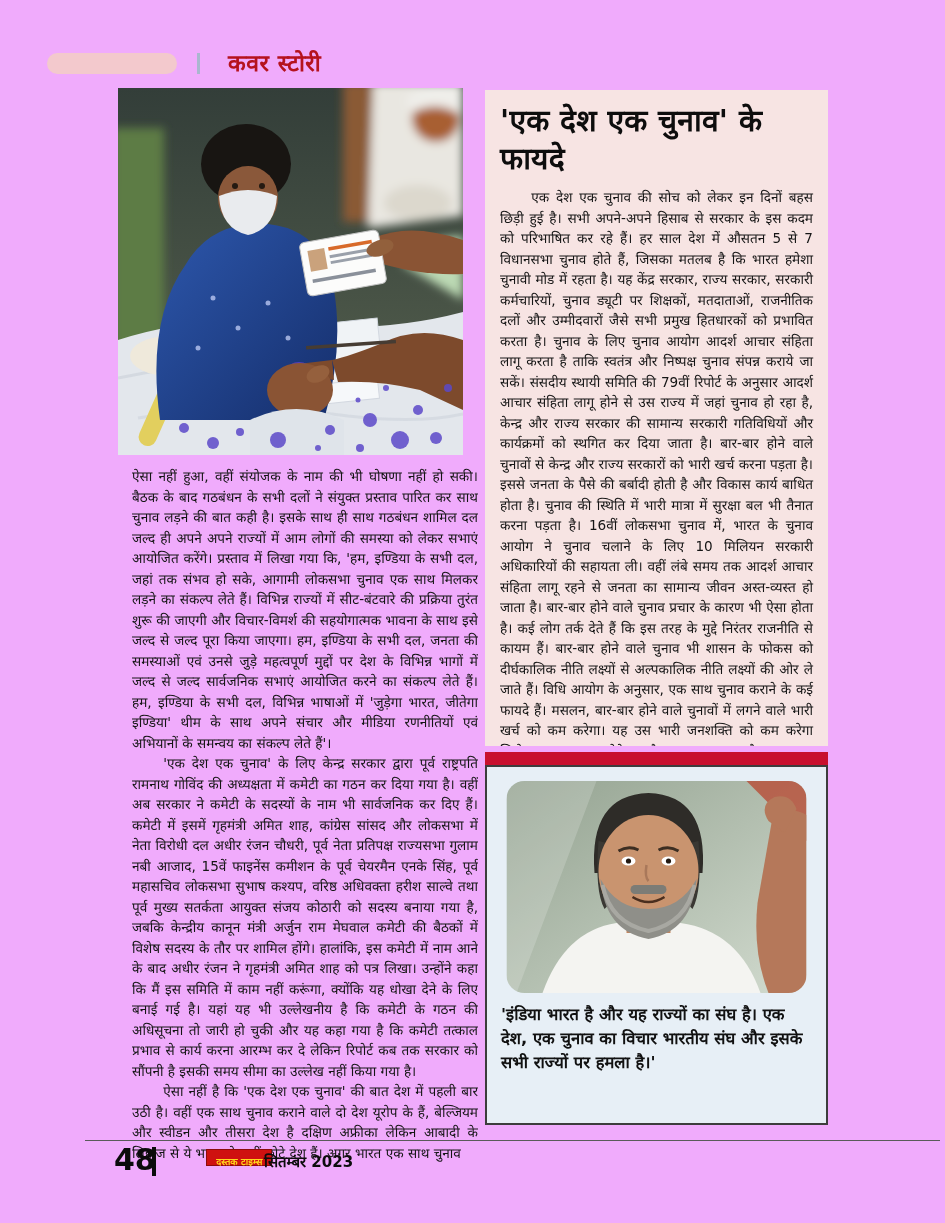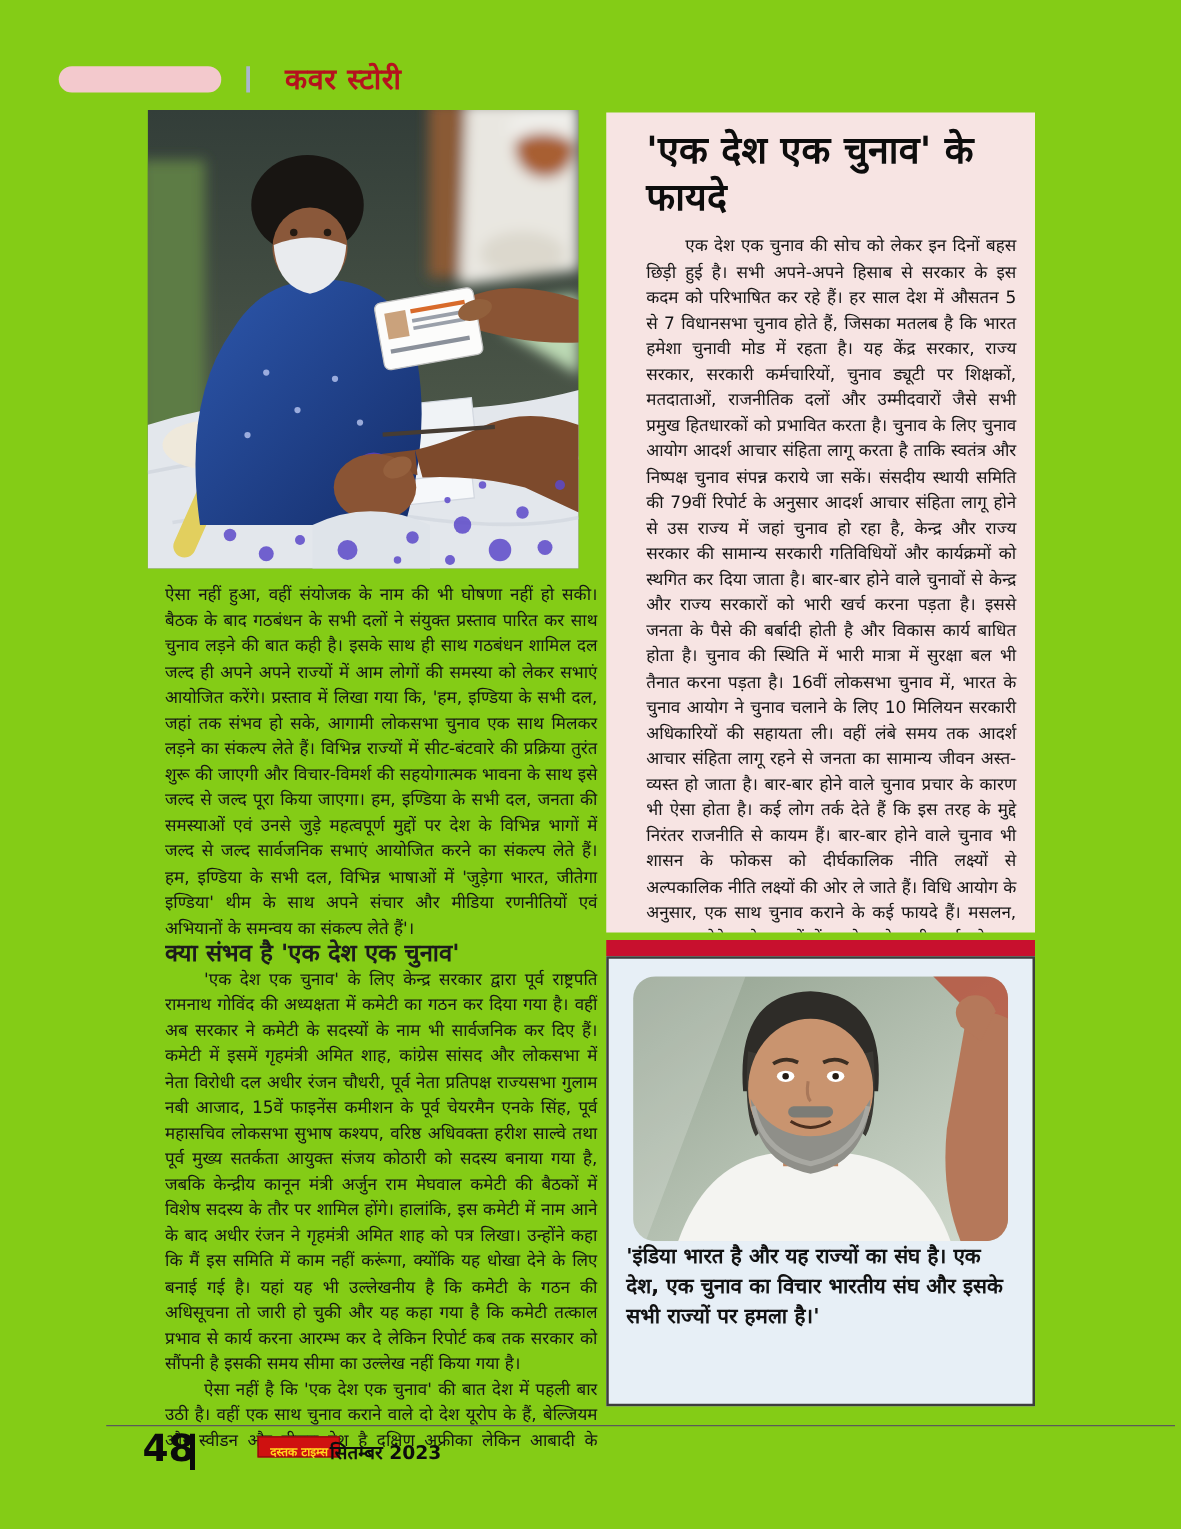--- a/index.html
+++ b/index.html
@@ -1,17 +1,17 @@
 <!DOCTYPE html>
 <html><head>
 <meta charset="utf-8">
 <style>
   html,body { margin:0; padding:0; background:#ffffff; }
   .page {
-    position:relative; width:945px; height:1223px; background:#84cc16;
+    position:relative; width:945px; height:1223px; background:#f0abfc;
     font-family:"DejaVu Sans", sans-serif; color:#141414; overflow:hidden;
   }
   .abs { position:absolute; }
 
   
   .hdr-capsule { left:47px; top:53px; width:130px; height:21px;
     background:#f3c9cd; border-radius:11px; }
   .hdr-sep { left:197px; top:53px; width:3px; height:21px; background:#aab6cf; }
   .hdr-label { left:228px; top:46px; font-size:23px; font-weight:bold;
     color:#b5121e; letter-spacing:0.5px; }
@@ -19,30 +19,30 @@
   
   .photo-frame { left:118px; top:88px; width:345px; height:367px; overflow:hidden; }
   .left-text { left:132px; top:466px; width:346px; height:696px; overflow:hidden; }
   .body-text { font-size:13.6px; line-height:20.5px; text-align:justify; color:#151515; }
   .body-text p { margin:0; }
   .indent { text-indent:2.3em; }
   .subhead { font-size:19px; font-weight:bold; color:#1c1c1c; margin:9px 0 8px 2px;
     text-indent:0; text-align:left; }
 
   .benefits-box { left:485px; top:90px; width:343px; height:656px;
-    background:#f7e4e3; box-sizing:border-box; padding:12px 15px 10px 32px; overflow:hidden; }
+    background:#f7e4e3; box-sizing:border-box; padding:12px 15px 10px 15px; overflow:hidden; }
   .benefits-headline { font-size:30px; font-weight:bold; color:#0d0d0d;
     line-height:1.25; margin:0 0 10px 0; letter-spacing:0.2px; }
 
   .red-bar { left:485px; top:752px; width:343px; height:13px; background:#c8102e; }
   .quote-box { left:485px; top:765px; width:343px; height:360px; background:#e7eff6;
     border:2px solid #3d3d3d; box-sizing:border-box; padding:12px 14px; overflow:hidden; }
   .quote-photo { display:block; margin:2px auto 0 auto; }
   .quote-text { font-size:16.5px; font-weight:600; line-height:1.45; color:#111;
-    text-align:left; }
+    margin-top:10px; text-align:left; }
   .quote-attr { font-size:16.5px; font-weight:bold; color:#111; text-align:right;
     margin-top:4px; }
 
   
   .footer-line { left:85px; top:1140px; width:855px; height:1px; background:#5a5a5a; }
   .footer-page { left:114px; top:1142px; font-size:30px; font-weight:bold; color:#0b0b0b; }
   .footer-bar { left:152px; top:1147px; width:4px; height:29px; background:#0b0b0b; }
   .footer-logo { left:162px; top:1149px; width:66px; height:17px; background:#cf1110;
     border:1px solid #8c0b0b; box-sizing:border-box; text-align:center;margin-left:44px; }
   .footer-logo span { font-size:10px; font-weight:bold; color:#ffd71c; line-height:15px;
@@ -142,21 +142,20 @@
         <circle cx="318" cy="350" r="6"></circle>
           <circle cx="200" cy="360" r="3"></circle>
         <circle cx="268" cy="300" r="3"></circle>
           <circle cx="240" cy="312" r="2.5"></circle>
       </g>
     </svg>
   </div>
 
   <div class="abs left-text body-text">
     <p>ऐसा नहीं हुआ, वहीं संयोजक के नाम की भी घोषणा नहीं हो सकी। बैठक के बाद गठबंधन के सभी दलों ने संयुक्त प्रस्ताव पारित कर साथ चुनाव लड़ने की बात कही है। इसके साथ ही साथ गठबंधन शामिल दल जल्द ही अपने अपने राज्यों में आम लोगों की समस्या को लेकर सभाएं आयोजित करेंगे। प्रस्ताव में लिखा गया कि, 'हम, इण्डिया के सभी दल, जहां तक संभव हो सके, आगामी लोकसभा चुनाव एक साथ मिलकर लड़ने का संकल्प लेते हैं। विभिन्न राज्यों में सीट-बंटवारे की प्रक्रिया तुरंत शुरू की जाएगी और विचार-विमर्श की सहयोगात्मक भावना के साथ इसे जल्द से जल्द पूरा किया जाएगा। हम, इण्डिया के सभी दल, जनता की समस्याओं एवं उनसे जुड़े महत्वपूर्ण मुद्दों पर देश के विभिन्न भागों में जल्द से जल्द सार्वजनिक सभाएं आयोजित करने का संकल्प लेते हैं। हम, इण्डिया के सभी दल, विभिन्न भाषाओं में 'जुड़ेगा भारत, जीतेगा इण्डिया' थीम के साथ अपने संचार और मीडिया रणनीतियों एवं अभियानों के समन्वय का संकल्प लेते हैं'।</p>
-    <p class="subhead">क्या संभव है 'एक देश एक चुनाव'</p>
     <p class="indent">'एक देश एक चुनाव' के लिए केन्द्र सरकार द्वारा पूर्व राष्ट्रपति रामनाथ गोविंद की अध्यक्षता में कमेटी का गठन कर दिया गया है। वहीं अब सरकार ने कमेटी के सदस्यों के नाम भी सार्वजनिक कर दिए हैं। कमेटी में इसमें गृहमंत्री अमित शाह, कांग्रेस सांसद और लोकसभा में नेता विरोधी दल अधीर रंजन चौधरी, पूर्व नेता प्रतिपक्ष राज्यसभा गुलाम नबी आजाद, 15वें फाइनेंस कमीशन के पूर्व चेयरमैन एनके सिंह, पूर्व महासचिव लोकसभा सुभाष कश्यप, वरिष्ठ अधिवक्ता हरीश साल्वे तथा पूर्व मुख्य सतर्कता आयुक्त संजय कोठारी को सदस्य बनाया गया है, जबकि केन्द्रीय कानून मंत्री अर्जुन राम मेघवाल कमेटी की बैठकों में विशेष सदस्य के तौर पर शामिल होंगे। हालांकि, इस कमेटी में नाम आने के बाद अधीर रंजन ने गृहमंत्री अमित शाह को पत्र लिखा। उन्होंने कहा कि मैं इस समिति में काम नहीं करूंगा, क्योंकि यह धोखा देने के लिए बनाई गई है। यहां यह भी उल्लेखनीय है कि कमेटी के गठन की अधिसूचना तो जारी हो चुकी और यह कहा गया है कि कमेटी तत्काल प्रभाव से कार्य करना आरम्भ कर दे लेकिन रिपोर्ट कब तक सरकार को सौंपनी है इसकी समय सीमा का उल्लेख नहीं किया गया है।</p>
     <p class="indent">ऐसा नहीं है कि 'एक देश एक चुनाव' की बात देश में पहली बार उठी है। वहीं एक साथ चुनाव कराने वाले दो देश यूरोप के हैं, बेल्जियम और स्वीडन और तीसरा देश है दक्षिण अफ्रीका लेकिन आबादी के लिहाज से ये भारत से कहीं छोटे देश हैं। अगर भारत एक साथ चुनाव</p>
   </div>
 
   <div class="abs benefits-box">
     <h1 class="benefits-headline">'एक देश एक चुनाव' के फायदे</h1>
     <p class="body-text indent" style="margin:0">एक देश एक चुनाव की सोच को लेकर इन दिनों बहस छिड़ी हुई है। सभी अपने-अपने हिसाब से सरकार के इस कदम को परिभाषित कर रहे हैं। हर साल देश में औसतन 5 से 7 विधानसभा चुनाव होते हैं, जिसका मतलब है कि भारत हमेशा चुनावी मोड में रहता है। यह केंद्र सरकार, राज्य सरकार, सरकारी कर्मचारियों, चुनाव ड्यूटी पर शिक्षकों, मतदाताओं, राजनीतिक दलों और उम्मीदवारों जैसे सभी प्रमुख हितधारकों को प्रभावित करता है। चुनाव के लिए चुनाव आयोग आदर्श आचार संहिता लागू करता है ताकि स्वतंत्र और निष्पक्ष चुनाव संपन्न कराये जा सकें। संसदीय स्थायी समिति की 79वीं रिपोर्ट के अनुसार आदर्श आचार संहिता लागू होने से उस राज्य में जहां चुनाव हो रहा है, केन्द्र और राज्य सरकार की सामान्य सरकारी गतिविधियों और कार्यक्रमों को स्थगित कर दिया जाता है। बार-बार होने वाले चुनावों से केन्द्र और राज्य सरकारों को भारी खर्च करना पड़ता है। इससे जनता के पैसे की बर्बादी होती है और विकास कार्य बाधित होता है। चुनाव की स्थिति में भारी मात्रा में सुरक्षा बल भी तैनात करना पड़ता है। 16वीं लोकसभा चुनाव में, भारत के चुनाव आयोग ने चुनाव चलाने के लिए 10 मिलियन सरकारी अधिकारियों की सहायता ली। वहीं लंबे समय तक आदर्श आचार संहिता लागू रहने से जनता का सामान्य जीवन अस्त-व्यस्त हो जाता है। बार-बार होने वाले चुनाव प्रचार के कारण भी ऐसा होता है। कई लोग तर्क देते हैं कि इस तरह के मुद्दे निरंतर राजनीति से कायम हैं। बार-बार होने वाले चुनाव भी शासन के फोकस को दीर्घकालिक नीति लक्ष्यों से अल्पकालिक नीति लक्ष्यों की ओर ले जाते हैं। विधि आयोग के अनुसार, एक साथ चुनाव कराने के कई फायदे हैं। मसलन, बार-बार होने वाले चुनावों में लगने वाले भारी खर्च को कम करेगा। यह उस भारी जनशक्ति को कम करेगा जिसे हर बार चुनाव होने पर तैनात करना पड़ता है। एक साथ चुनाव सुनिश्चित करेंगे कि सत्तारूढ़ पार्टी लगातार चुनाव मोड में रहने के बजाय विकास पर ध्यान केन्द्रित करे। चूंकि आदर्श आचार संहिता बार-बार लागू नहीं होगी, इसलिए सरकारें समयबद्ध तरीके से नीतियों और कार्यक्रमों को लॉन्च करने में सक्षम होंगी। यह नीति की निरंतरता भी सुनिश्चित करेगा। विधि आयोग का मत है कि एक साथ चुनाव कराने से मतदान प्रतिशत भी बढ़ेगा। एक साथ चुनाव वोट बैंक तुष्टिकरण की राजनीति के खिलाफ भी काम कर सकते हैं।</p>
   </div>
 
   <div class="abs red-bar"></div>

